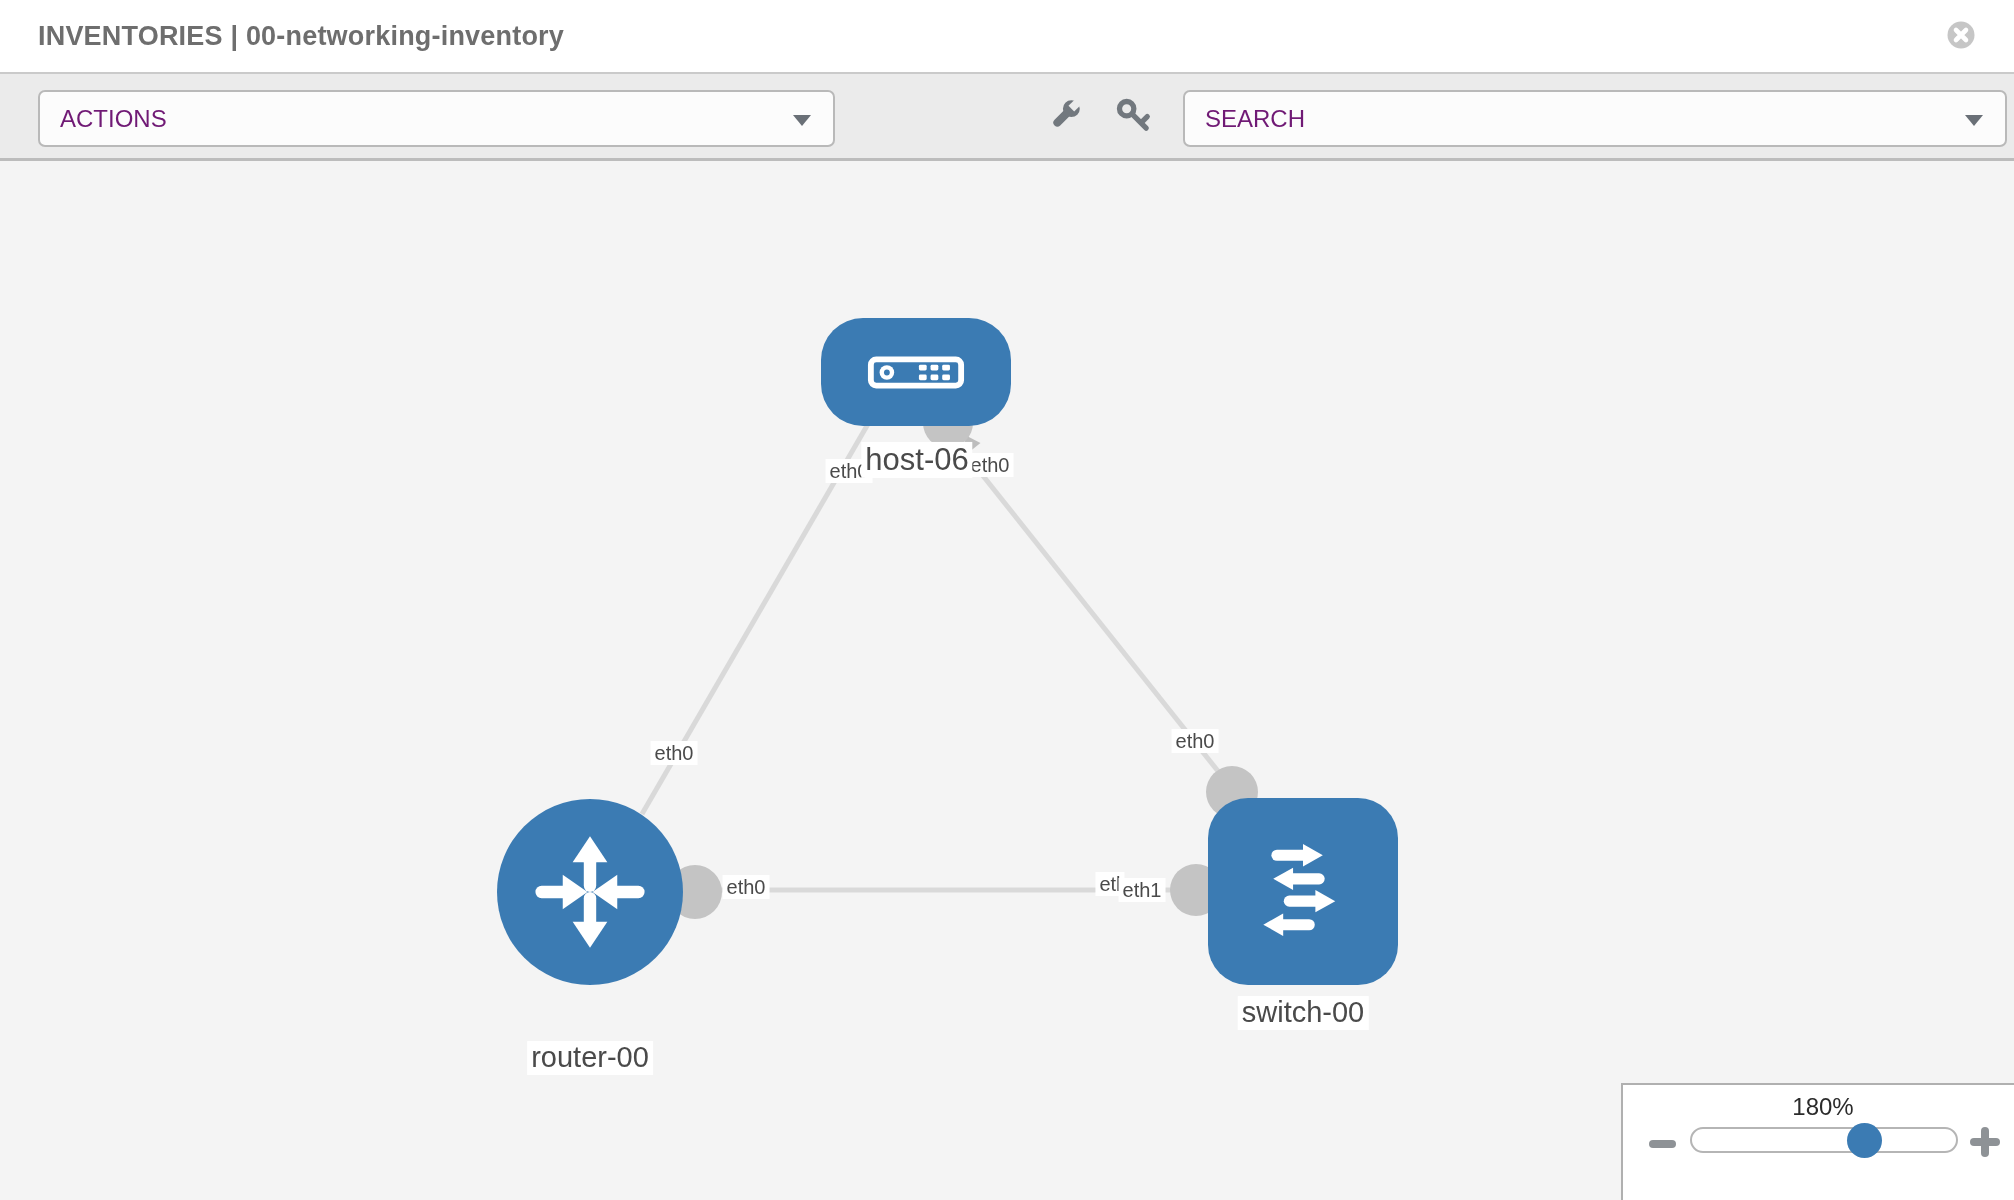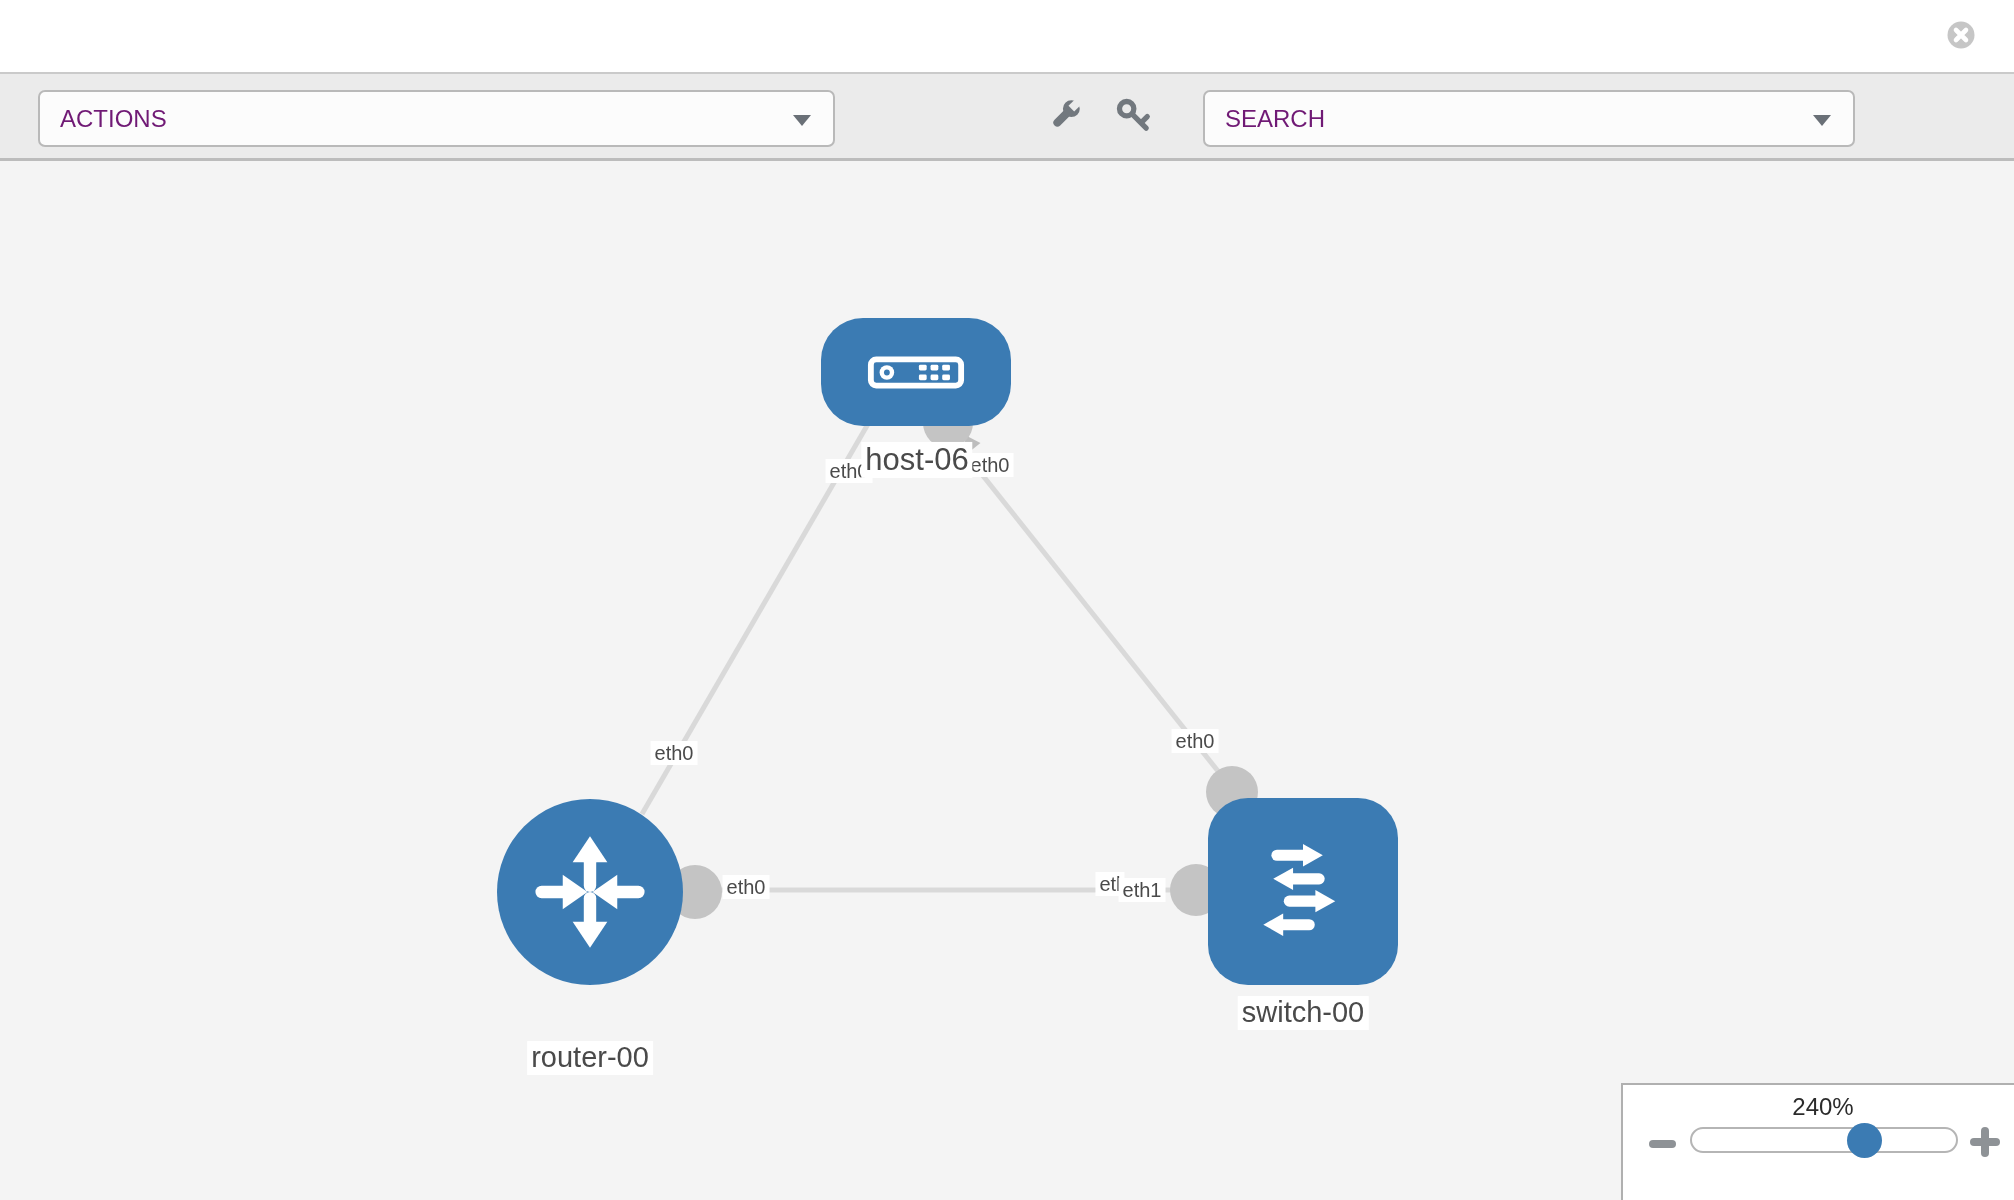--- a/index.html
+++ b/index.html
@@ -30,21 +30,21 @@
   .toolbar{
     position:absolute;left:0;top:74px;width:2014px;height:84px;background:#ebebeb;
     border-bottom:3px solid #bcbcbc;z-index:10;
   }
   .select-box{
     position:absolute;top:16px;height:57px;background:#fcfcfc;
     border:2px solid #b9b9b9;border-radius:7px;box-sizing:border-box;
     font-size:24px;color:#701a75;line-height:53px;padding-left:20px;cursor:pointer;
   }
   .actions-box{left:38px;width:797px;}
-  .search-box{left:1183px;width:652px;margin-left:20px;}
+  .search-box{left:1183px;width:824px;}
   .caret{
     position:absolute;right:22px;top:23px;width:0;height:0;
     border-left:9px solid transparent;border-right:9px solid transparent;
     border-top:11px solid #6a7077;
   }
   .tool-icon-btn{position:absolute;top:22px;width:38px;height:38px;cursor:pointer;}
   .wrench-btn{left:1046px;}
   .key-btn{left:1114px;}
   
   .zoom-panel{
@@ -137,21 +137,21 @@
       <div class="label" style="left: 746px; top: 887px; font-size: 20px;">eth0</div>
       <div class="label" style="left: 1110px; top: 884px; font-size: 20px;">etl</div>
       <div class="label" style="left: 1142px; top: 890px; font-size: 20px;">eth1</div>
       <div class="label" style="left: 917px; top: 460px; font-size: 31px;">host-06</div>
       <div class="label" style="left: 590px; top: 1013px; font-size: 29px; margin-top: 45px;">router-00</div>
       <div class="label" style="left: 1303px; top: 1013px; font-size: 29px; text-align: center;">switch-00</div>
     </div>
 </div>
 
 <div class="zoom-panel">
-  <div class="zoom-pct">240%</div>
+  <div class="zoom-pct">180%</div>
   <div class="zoom-minus"></div>
   <div class="zoom-track"></div>
   <div class="zoom-thumb" style="background: rgb(59, 123, 179);"></div>
   <div class="zoom-plus"></div>
 </div>
 
 <div class="toolbar">
   <div class="select-box actions-box">
     <span>ACTIONS</span>
     <span class="caret"></span>
@@ -177,19 +177,20 @@
     </svg>
   </div>
 
   <div class="select-box search-box">
     <span>SEARCH</span>
     <span class="caret"></span>
   </div>
 </div>
 
 <div class="header">
+  <div class="page-title">INVENTORIES | 00-networking-inventory</div>
   <div class="close-btn">
     <svg width="34" height="34" viewBox="0 0 34 34">
       <circle cx="17" cy="17" r="13.5" fill="#c6c6c6"></circle>
       <path d="M12 12 L22 22 M22 12 L12 22" stroke="#ffffff" stroke-width="4.6" stroke-linecap="round"></path>
     </svg>
   </div>
 </div>
 
 </body></html>

